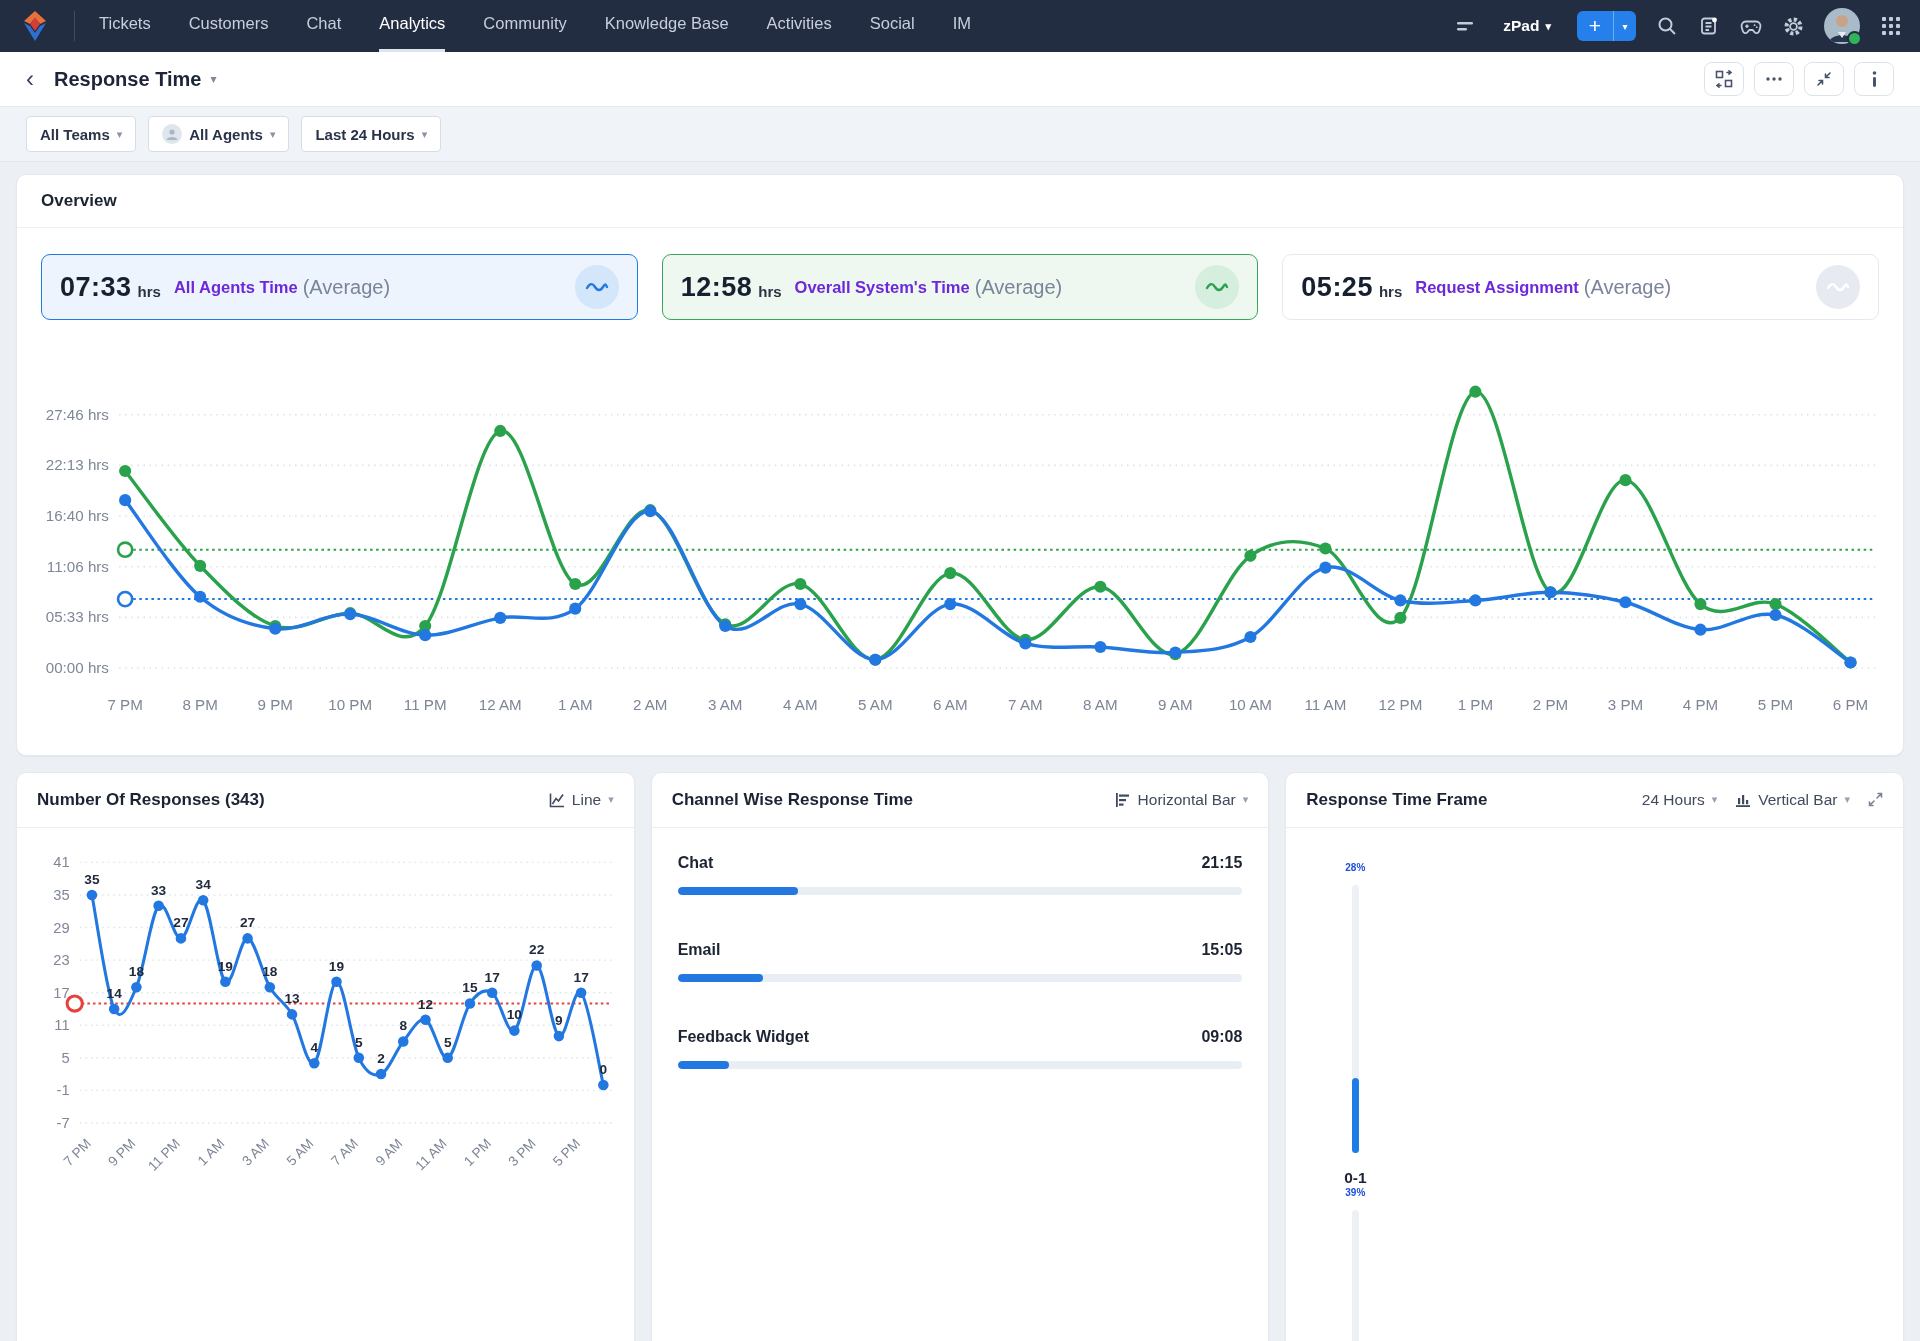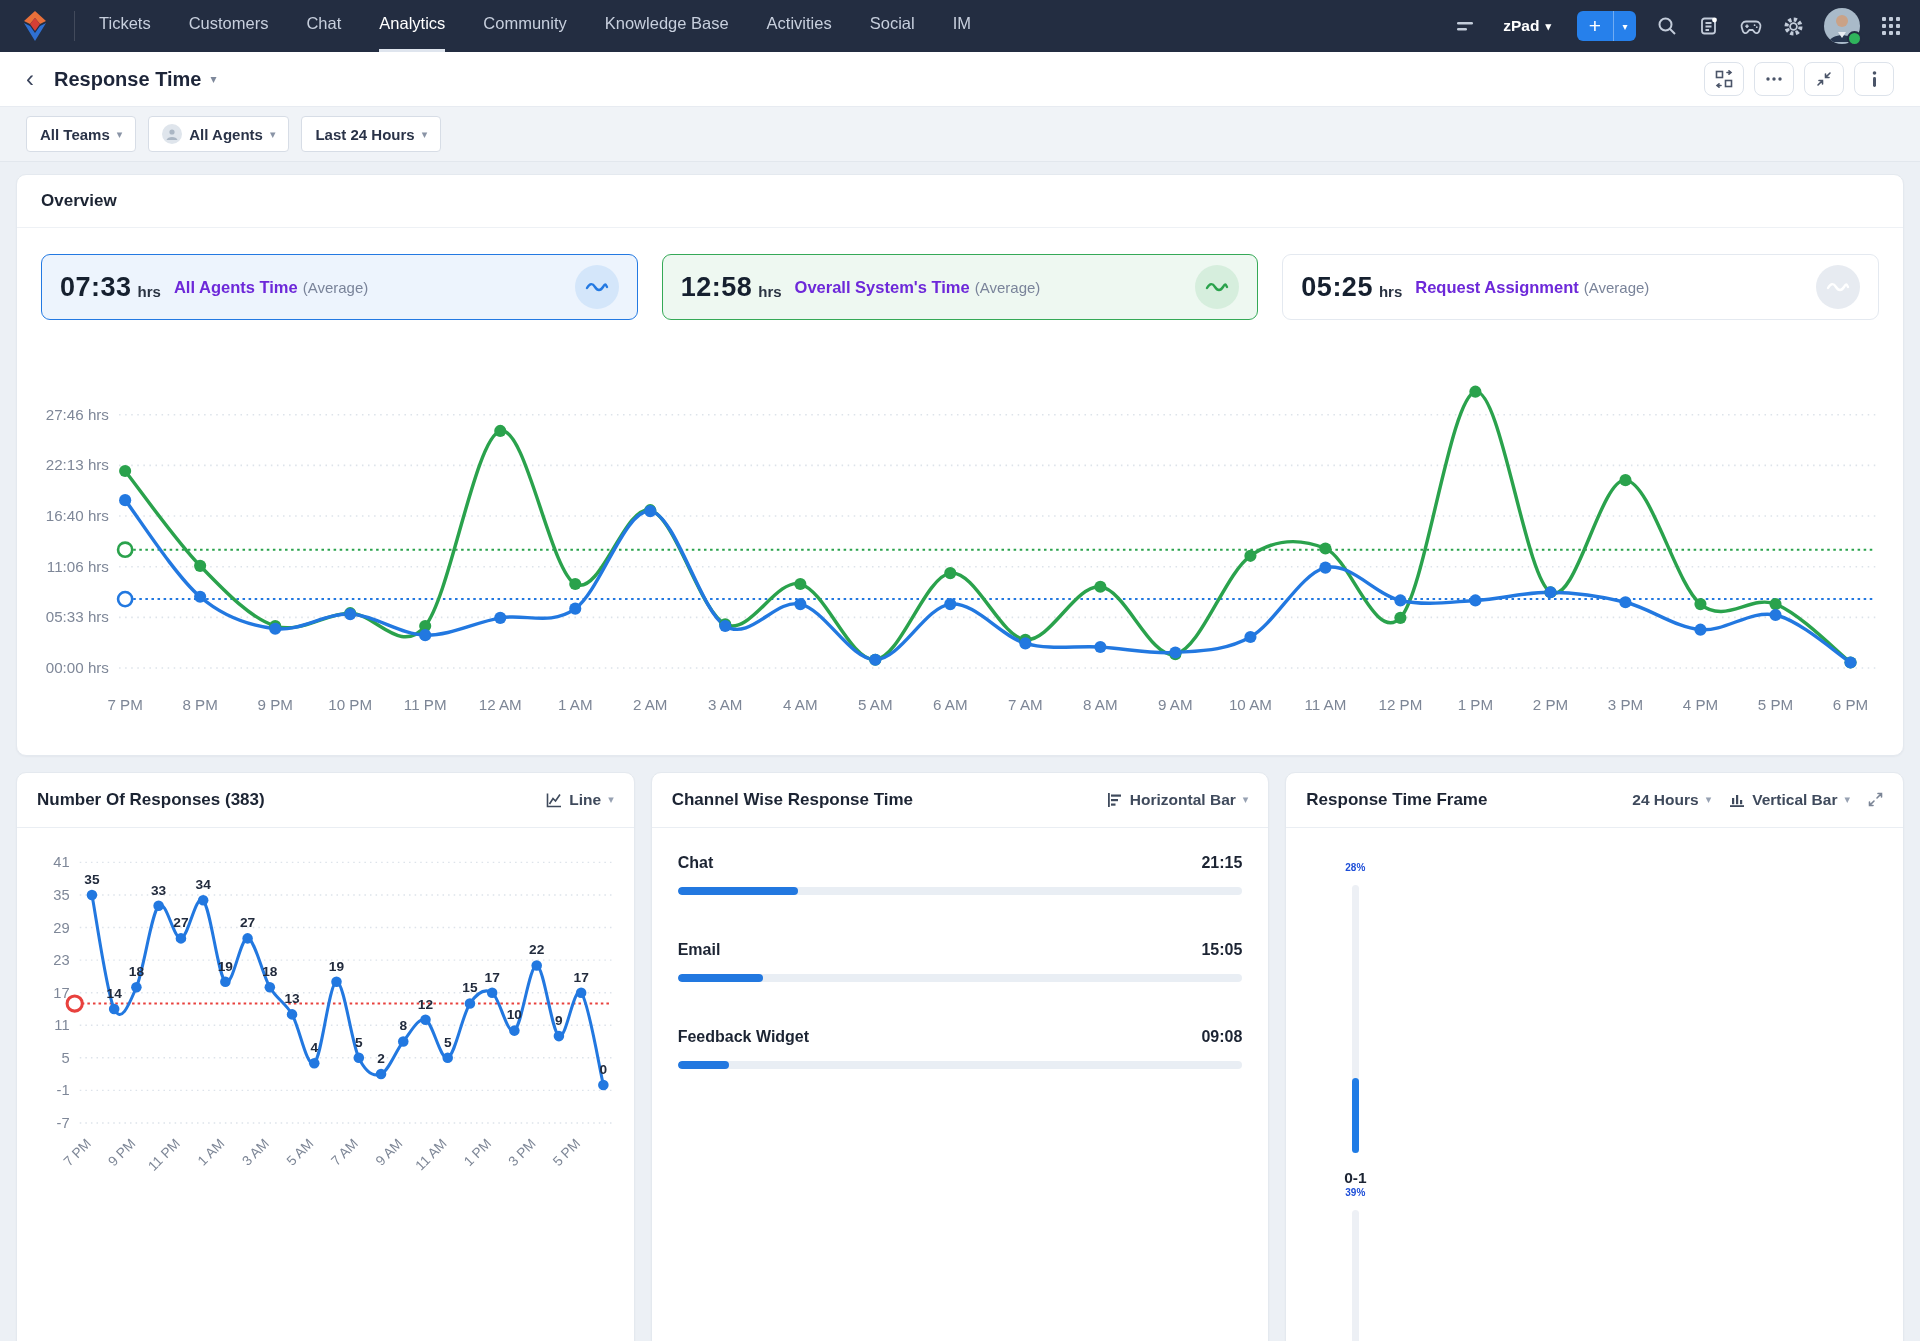--- a/index.html
+++ b/index.html
@@ -32,30 +32,30 @@
   .chip .caret{color:#8a94a6;}
   .chip-avatar{width:20px;height:20px;border-radius:50%;background:#dfe5ec;display:flex;align-items:center;justify-content:center;overflow:hidden;}
   .panel{background:#fff;border:1px solid #e4e9ef;border-radius:10px;box-shadow:0 1px 2px rgba(20,30,50,.04);}
   .overview{margin:12px 16px 0;}
   .panel-head{padding:16px 24px;border-bottom:1px solid #eef1f5;font-size:17px;font-weight:700;color:#1c2433;}
   .cards{display:flex;gap:24px;margin:26px 24px 10px;border-radius:10px;}
   .mcard{flex:1;height:64px;border-radius:9px;display:flex;align-items:center;padding:0 18px;border:1.5px solid;}
   .mcard .val{font-size:27px;font-weight:800;color:#16202f;letter-spacing:.5px;}
   .mcard .unit{font-size:15px;font-weight:700;color:#2a3342;margin-left:6px;margin-top:8px;}
   .mcard .lbl{font-size:16.5px;color:#6d28d9;margin-left:13px;font-weight:600;}
-  .mcard .sub{font-size:15px;color:#7a849a;margin-left:5px;}
+  .mcard .sub{font-size:20px;color:#7a849a;margin-left:5px;}
   .mcard .bubble{margin-left:auto;width:44px;height:44px;border-radius:50%;display:flex;align-items:center;justify-content:center;}
   .mainchart{padding:4px 12px 8px;}
   .mainchart svg{display:block;width:100%;}
   .bottom-row{display:grid;grid-template-columns:1fr 1fr 1fr;gap:16px;margin:16px;}
   .bpanel{display:flex;flex-direction:column;min-height:512px;}
   .bp-head{display:flex;align-items:center;justify-content:space-between;padding:17px 20px;border-bottom:1px solid #eaeef3;}
   .bp-title{font-size:17px;font-weight:700;color:#1c2433;}
   .bp-controls{display:flex;align-items:center;gap:18px;}
-  .ctrl{display:flex;align-items:center;gap:7px;color:#3f4a5c;font-size:15.5px;font-weight:700;cursor:pointer;}
+  .ctrl{display:flex;align-items:center;gap:7px;color:#3f4a5c;font-size:15.5px;font-weight:400;cursor:pointer;}
   .ctrl .caret{color:#97a1b2;}
   .bp-body{flex:1;display:flex;flex-direction:column;}
   .resp-body{padding:8px 10px 10px;}
   .chan-body{padding:26px 26px 18px;}
   .chan-row{margin-bottom:46px;}
   .chan-top{display:flex;justify-content:space-between;font-size:16px;color:#1c2433;}
   .chan-label{font-weight:700;}
   .chan-val{font-weight:700;}
   .chan-track{margin-top:15px;height:8px;border-radius:5px;background:#e9eef4;position:relative;overflow:hidden;}
   .chan-fill{position:absolute;left:0;top:0;bottom:0;border-radius:5px;}
@@ -344,21 +344,21 @@
         <text x="1725.9" y="372" text-anchor="middle" font-size="15" fill="#7d8696">5 PM</text>
         <text x="1800.0" y="372" text-anchor="middle" font-size="15" fill="#7d8696">6 PM</text>
       </svg>
     </div>
 </section>
 
 <div class="bottom-row">
 
   <section class="panel bpanel">
     <div class="bp-head">
-      <span class="bp-title">Number Of Responses (383)</span>
+      <span class="bp-title">Number Of Responses (343)</span>
       <div class="bp-controls">
         <span class="ctrl">
           <svg width="16" height="16" viewBox="0 0 16 16" fill="none" stroke="#3f4a5c" stroke-width="1.6">
               <path d="M1.5 1.5 V14.5 H15"></path>
               <path d="M3.5 12 L7 6.5 L9.5 9 L14 2.5"></path>
             </svg>
           <span>Line</span>
           <span class="caret">▾</span>
         </span>
       </div>

